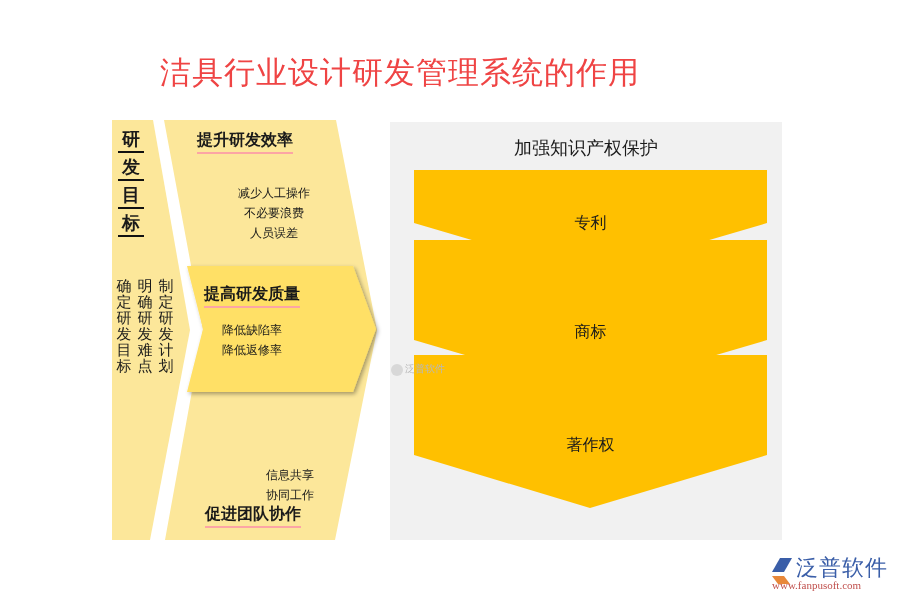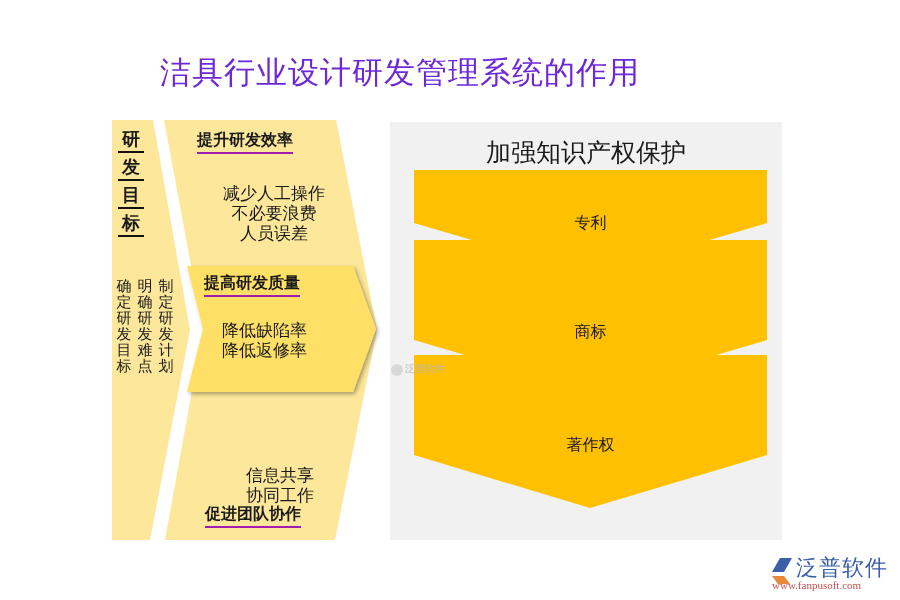--- a/index.html
+++ b/index.html
@@ -2,38 +2,38 @@
 <html><head>
 <meta charset="utf-8">
 <style>
   html, body { margin: 0; padding: 0; }
   body {
     width: 900px; height: 600px; background: #ffffff; position: relative; overflow: hidden;
     font-family: "DejaVu Sans", "Liberation Sans", sans-serif; color: #1a1a1a;
   }
   .title {
     position: absolute; left: 0; top: 52px; width: 800px; text-align: center;
-    font-size: 31px; color: #6d28d9; letter-spacing: 1px;
+    font-size: 31px; color: #ef4444; letter-spacing: 1px;
   }
   svg.shapes { position: absolute; left: 0; top: 0; }
   .vhead {
     position: absolute; left: 118px; top: 127px; width: 26px;
     font-size: 18px; font-weight: bold; text-align: center; line-height: 24px;
   }
   .vhead span { display: block; border-bottom: 2px solid #111; margin-bottom: 2px; }
   .vcols { position: absolute; left: 115px; top: 278px; display: flex; gap: 3px; }
   .vcol { width: 18px; font-size: 15px; line-height: 16px; text-align: center; }
   .vcol span { display: block; }
   .sec-title {
-    position: absolute; font-size: 16px; font-weight: bold; border-bottom: 2px solid #a21caf;
+    position: absolute; font-size: 16px; font-weight: bold; border-bottom: 2px solid #fca5a5;
     padding-bottom: 1px; white-space: nowrap;
   }
-  .lines { position: absolute; font-size: 17px; line-height: 20px; text-align: center; white-space: nowrap; }
+  .lines { position: absolute; font-size: 12px; line-height: 20px; text-align: center; white-space: nowrap; }
   .lines span { display: block; }
-  .panel-title { position: absolute; left: 390px; top: 136px; width: 392px; text-align: center; font-size: 25px; }
+  .panel-title { position: absolute; left: 390px; top: 136px; width: 392px; text-align: center; font-size: 18px; }
   .chev-label { position: absolute; left: 414px; width: 353px; text-align: center; font-size: 16px; }
   .wm { position: absolute; left: 390px; top: 362px; font-size: 10px; color: #b8b8b8; }
   .logo { position: absolute; left: 770px; top: 553px; }
   .logo-name { position: absolute; left: 26px; top: 0; font-size: 22px; color: #3a5ea8; white-space: nowrap; letter-spacing: 1px; }
   .logo-url { position: absolute; left: 2px; top: 26px; font-size: 11px; color: #c0504d; font-family: Liberation Serif, serif; white-space: nowrap; }
 </style>
 </head>
 <body>
 
 <div class="title">洁具行业设计研发管理系统的作用</div>
@@ -99,21 +99,21 @@
   </div>
 </div>
 
 <div class="sec-title" style="left:197px; top:130px;">提升研发效率</div>
 <div class="lines" style="left:214px; top:183px; width:120px;">
   <span>减少人工操作</span>
   <span>不必要浪费</span>
   <span>人员误差</span>
 </div>
 
-<div class="sec-title" style="left:204px; top:273px;">提高研发质量</div>
+<div class="sec-title" style="left:204px; top:284px;">提高研发质量</div>
 <div class="lines" style="left:222px; top:320px; text-align:left;">
   <span>降低缺陷率</span>
   <span>降低返修率</span>
 </div>
 
 <div class="lines" style="left:214px; top:465px; width:100px;text-align:right;">
   <span>信息共享</span>
   <span>协同工作</span>
 </div>
 <div class="sec-title" style="left:198px; top:504px;margin-left:7px;">促进团队协作</div>

